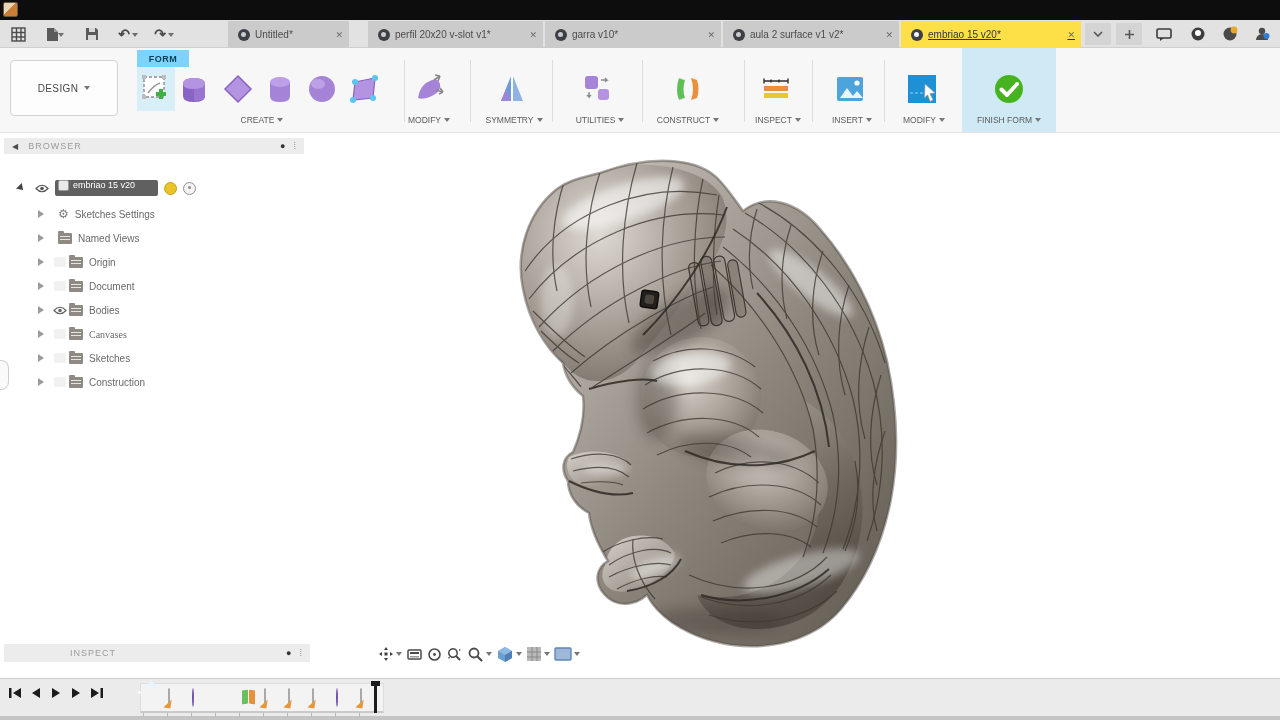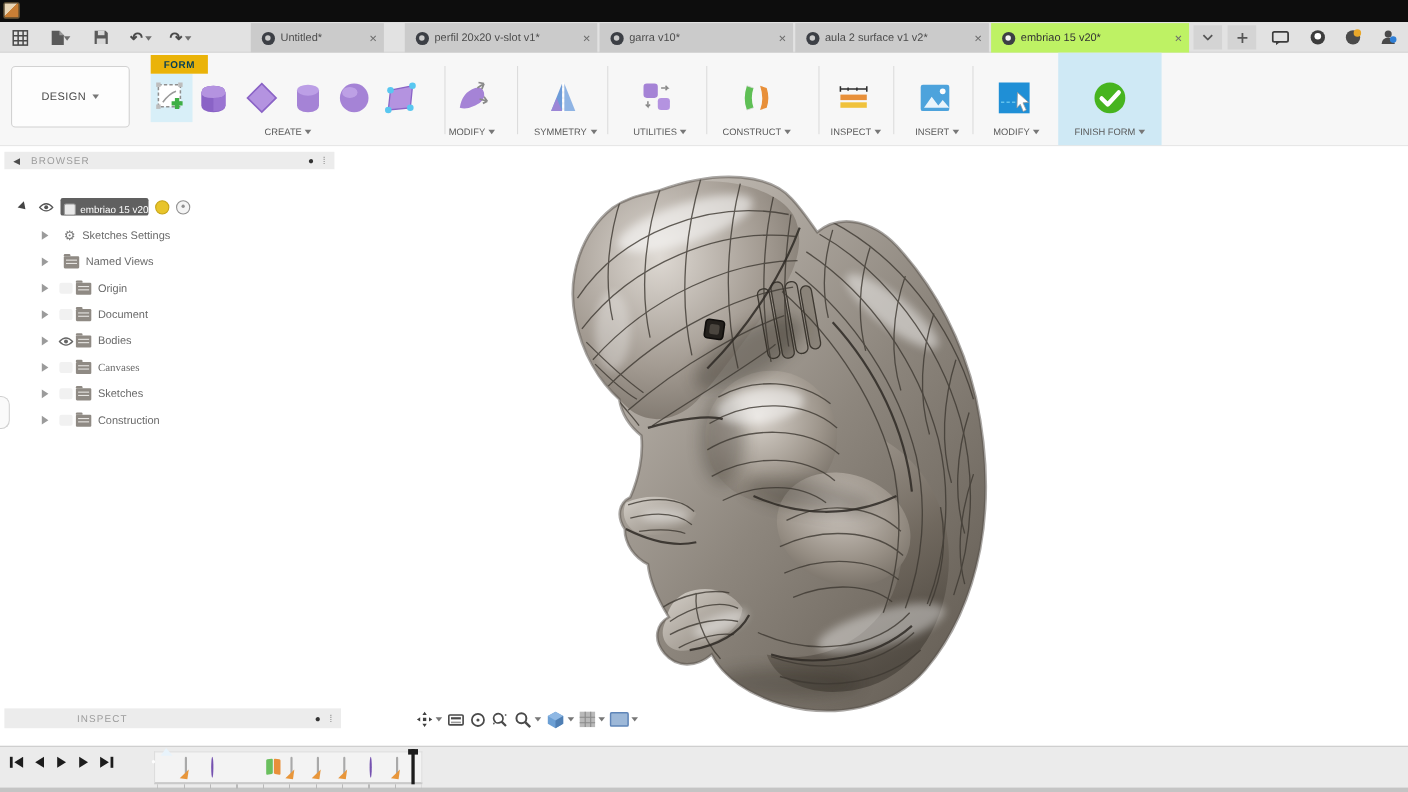--- a/index.html
+++ b/index.html
@@ -10,33 +10,33 @@
   .titlebar { position:absolute; left:0; top:0; width:1280px; height:20px; background:#0d0d0d; }
   .appicon { position:absolute; left:3px; top:2px; width:15px; height:15px; background:linear-gradient(135deg,#e8d5b5 0 45%,#c97f35 45% 100%); border-radius:2px; border:1px solid #6b5a3a; }
 
   
   .appbar { position:absolute; left:0; top:20px; width:1280px; height:28px; background:#e2e2e2; border-bottom:1px solid #cfcfcf; }
   .qatbtn { position:absolute; top:3px; width:24px; height:22px; display:flex; align-items:center; justify-content:center; color:#4a4a4a; }
   .qatbtn svg { display:block; }
   .qcaret { position:absolute; top:13px; width:0; height:0; border-left:3px solid transparent; border-right:3px solid transparent; border-top:4px solid #6f6f6f; }
 
   .tab { position:absolute; top:1px; height:27px; background:#cbcbcb; display:flex; align-items:center; padding:0 6px 0 10px; font-size:10px; color:#4c4c4c; }
-  .tab.active { background:#bef264; color:#333; }
+  .tab.active { background:#fde047; color:#333;text-decoration:underline; }
   .docswirl { width:12px; height:12px; border-radius:50%; background:#3c3f45; position:relative; margin-right:5px; flex:0 0 auto; }
   .docswirl::after { content:""; position:absolute; left:3px; top:3px; width:5px; height:5px; border-radius:50%; background:#cbcbcb; }
   .tab.active .docswirl::after { background:#f4f4f4; }
   .tablabel { flex:1 1 auto; white-space:nowrap; overflow:hidden; text-overflow:ellipsis; }
   .tabclose { flex:0 0 auto; margin-left:8px; font-size:9px; color:#6d6d6d; }
   .tabbtn { position:absolute; top:3px; width:26px; height:22px; background:#d4d4d4; display:flex; align-items:center; justify-content:center; color:#555; }
   .globicon { position:absolute; top:3px; width:24px; height:22px; display:flex; align-items:center; justify-content:center; }
 
   
   .ribbon { position:absolute; left:0; top:48px; width:1280px; height:85px; background:#f7f7f7; border-bottom:1px solid #e3e3e3; }
   .designbtn { position:absolute; left:10px; top:12px; width:108px; height:56px; background:#fdfdfd; border:1px solid #d2d2d2; border-radius:4px; display:flex; align-items:center; justify-content:center; gap:6px; font-size:10px; color:#474747; letter-spacing:.4px; }
-  .formtab { position:absolute; left:137px; top:2px; width:52px; height:17px; background:#eab308; color:#063f54; font-size:9px; font-weight:bold; display:flex; align-items:center; justify-content:center; letter-spacing:.5px; }
+  .formtab { position:absolute; left:137px; top:2px; width:52px; height:17px; background:#7dd3fc; color:#063f54; font-size:9px; font-weight:bold; display:flex; align-items:center; justify-content:center; letter-spacing:.5px; }
   .ribicon { position:absolute; top:22px; width:36px; height:38px; display:flex; align-items:center; justify-content:center; }
   .ribicon svg { display:block; }
   .riblabel { position:absolute; top:65px; height:14px; font-size:8.5px; color:#5a5a5a; display:flex; align-items:center; justify-content:center; gap:3px; }
   .rdiv { position:absolute; top:12px; width:1px; height:62px; background:#dcdcdc; }
   .caret { width:0; height:0; border-left:3px solid transparent; border-right:3px solid transparent; border-top:4px solid #777; }
   .finishbox { position:absolute; left:962px; top:0px; width:94px; height:84px; background:#cfe9f5; }
   .createbg { position:absolute; left:137px; top:19px; width:38px; height:44px; background:#d8eff8; }
 
   
   .browser { position:absolute; left:4px; top:138px; width:300px; }
@@ -44,21 +44,21 @@
   .btitle { font-size:9px; color:#9c9c9c; letter-spacing:1px; margin-left:10px; flex:1; }
   .collapse { color:#4c4c4c; font-size:8px; }
   .hdot { color:#333; font-size:9px; margin-right:8px; }
   .hkebab { color:#888; font-size:9px; }
   .brow { position:absolute; left:0; height:24px; display:flex; align-items:center; }
   .expander { width:0; height:0; border-top:4px solid transparent; border-bottom:4px solid transparent; border-left:6px solid #8b8b8b; }
   .expander.open { border-left:6px solid #444; transform:rotate(45deg); }
   .expander.outline { border-left-color:#9b9b9b; }
   .eyebox { width:15px; height:12px; display:flex; align-items:center; justify-content:center; }
   .eyeph { width:12px; height:10px; background:#f1f1f1; border-radius:2px; }
-  .rootpill { height:16px; background:#606060; border-radius:2px; display:flex; align-items:flex-end; padding:0 0 0 3px; gap:4px; }
+  .rootpill { height:16px; background:#606060; border-radius:2px; display:flex; align-items:flex-start; padding:0 23px 0 3px; gap:4px; }
   .rootpill .doc { width:11px; height:11px; background:#e9e9e9; border:1px solid #9a9a9a; border-radius:2px; }
   .rootlabel { color:#fff; font-size:9px; white-space:nowrap; }
   .badge-y { width:13px; height:13px; border-radius:50%; background:#e8c42a; border:1px solid #c7a416; }
   .badge-g { width:13px; height:13px; border-radius:50%; border:1.5px solid #8f8f8f; background:#f4f4f4; position:relative; }
   .badge-g::after { content:""; position:absolute; left:3.5px; top:3.5px; width:3px; height:3px; background:#8f8f8f; border-radius:50%; }
   .blabel { font-size:10px; color:#696969; margin-left:6px; white-space:nowrap; }
   .gearglyph { font-size:12px; color:#7c7c7c; line-height:1; }
   .folder { width:14px; height:11px; background:#8f8a84; border-radius:1px; position:relative; }
   .folder::before { content:""; position:absolute; left:0; top:-2px; width:6px; height:2px; background:#8f8a84; border-radius:1px 1px 0 0; }
   .folder::after { content:""; position:absolute; left:2px; top:3px; width:10px; height:1px; background:#e6e4e1; box-shadow:0 3px 0 #e6e4e1; }

